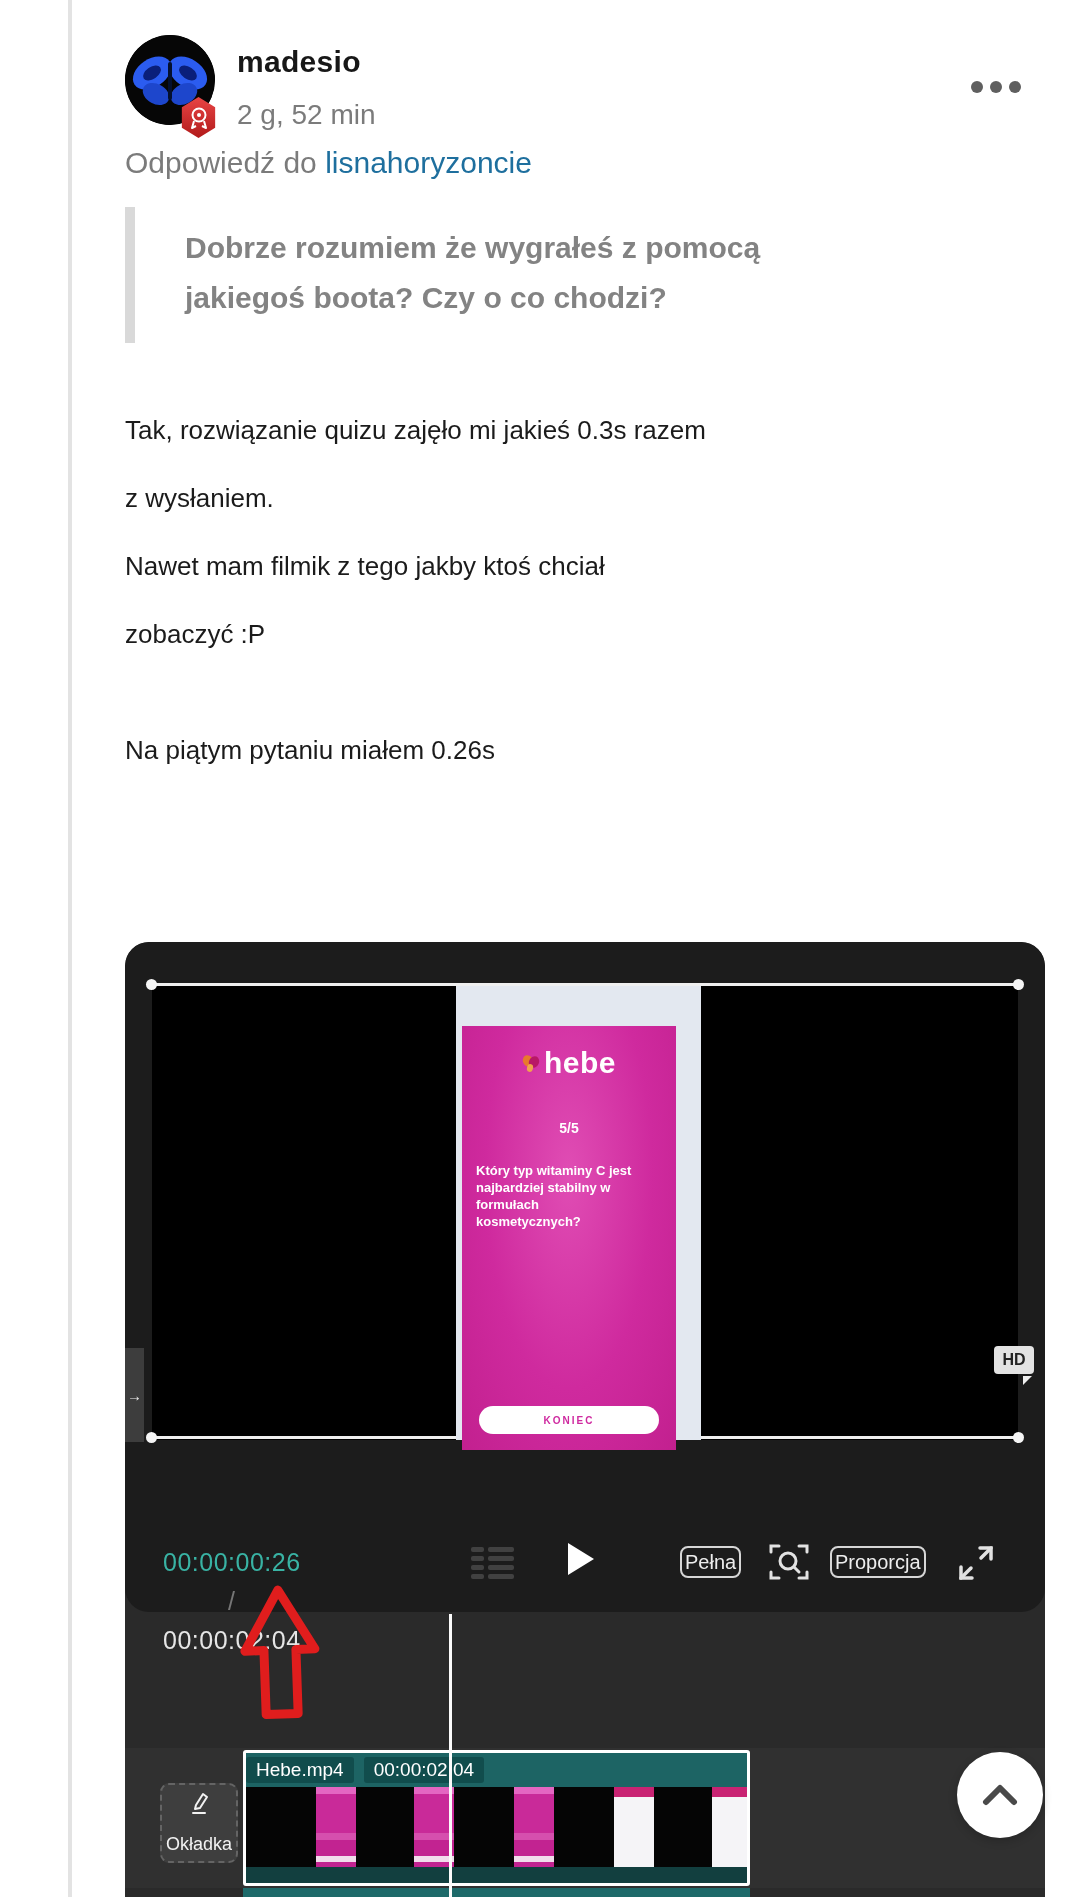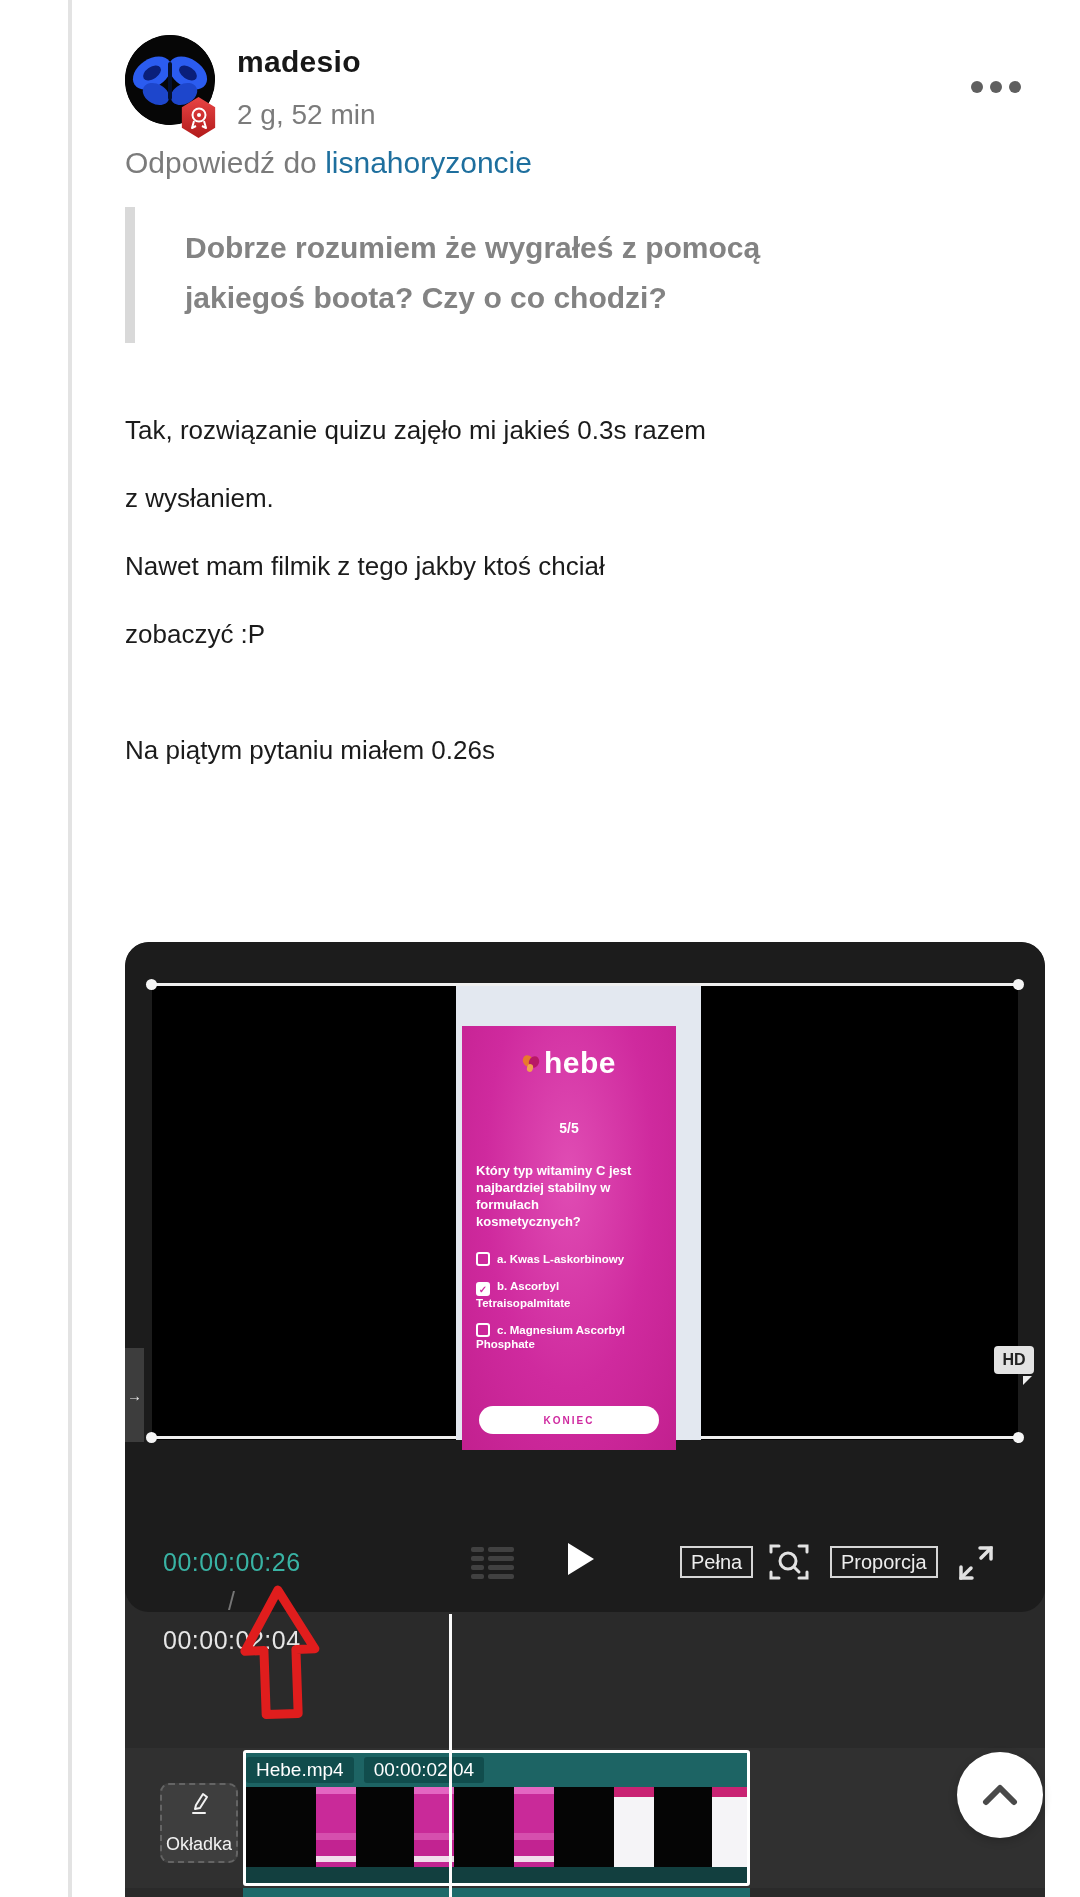--- a/index.html
+++ b/index.html
@@ -88,21 +88,21 @@
     display:flex; align-items:center; justify-content:center; color:#e8e8e8; font-size:15px; }
 
   
   .times { left:38px; top:606px; display:flex; align-items:center; gap:10px; font-size:25px; letter-spacing:.5px;flex-direction:column; }
   .t-current { color:#39b3a4; }
   .t-sep { color:#767676; }
   .t-total { color:#e6e6e6; }
   .play-btn { left:443px; top:601px; width:0; height:0;
     border-top:16px solid transparent; border-bottom:16px solid transparent; border-left:26px solid #fff; }
   .ctrl-badge {
-    top:604px; height:32px; padding:0 9px; border:2px solid #d6d6d6; border-radius:0;
+    top:604px; height:32px; padding:0 3px; border:2px solid #d6d6d6; border-radius:8px;
     display:flex; align-items:center; font-size:20px; color:#ededed; background:transparent;
   }
   .b-pelna { left:555px; } .b-prop { left:705px; }
 
   
   .red-arrow { left:110px; top:640px; }
 
   
   .track-band { left:0; top:806px; width:920px; height:140px; background:#303030; }
   .cover-btn {
@@ -198,25 +198,20 @@
         <ellipse cx="12" cy="9" rx="5" ry="6" fill="#b81866" transform="rotate(25 12 9)"></ellipse>
         <ellipse cx="8" cy="15" rx="3" ry="4" fill="#f0a24d" transform="rotate(15 8 15)"></ellipse>
       </svg>
       <span>hebe</span>
     </div>
     <div class="quiz-progress">5/5</div>
     <div class="quiz-question">Który typ witaminy C jest
 najbardziej stabilny w
 formułach
 kosmetycznych?</div>
-    <div class="quiz-options">
-      <div class="opt"><span class="opt-box"></span><span>a. Kwas L-askorbinowy</span></div>
-      <div class="opt"><span class="opt-box checked">✓</span><span>b. Ascorbyl Tetraisopalmitate</span></div>
-      <div class="opt"><span class="opt-box"></span><span>c. Magnesium Ascorbyl Phosphate</span></div>
-    </div>
     <div class="quiz-finish">KONIEC</div>
   </div>
 
   <div class="abs hd-badge">HD</div>
   <div class="abs hd-tri"></div>
   <div class="abs arrow-tab">→</div>
 
   <div class="abs times">
     <span class="t-current">00:00:00:26</span>
     <span class="t-sep">/</span>

